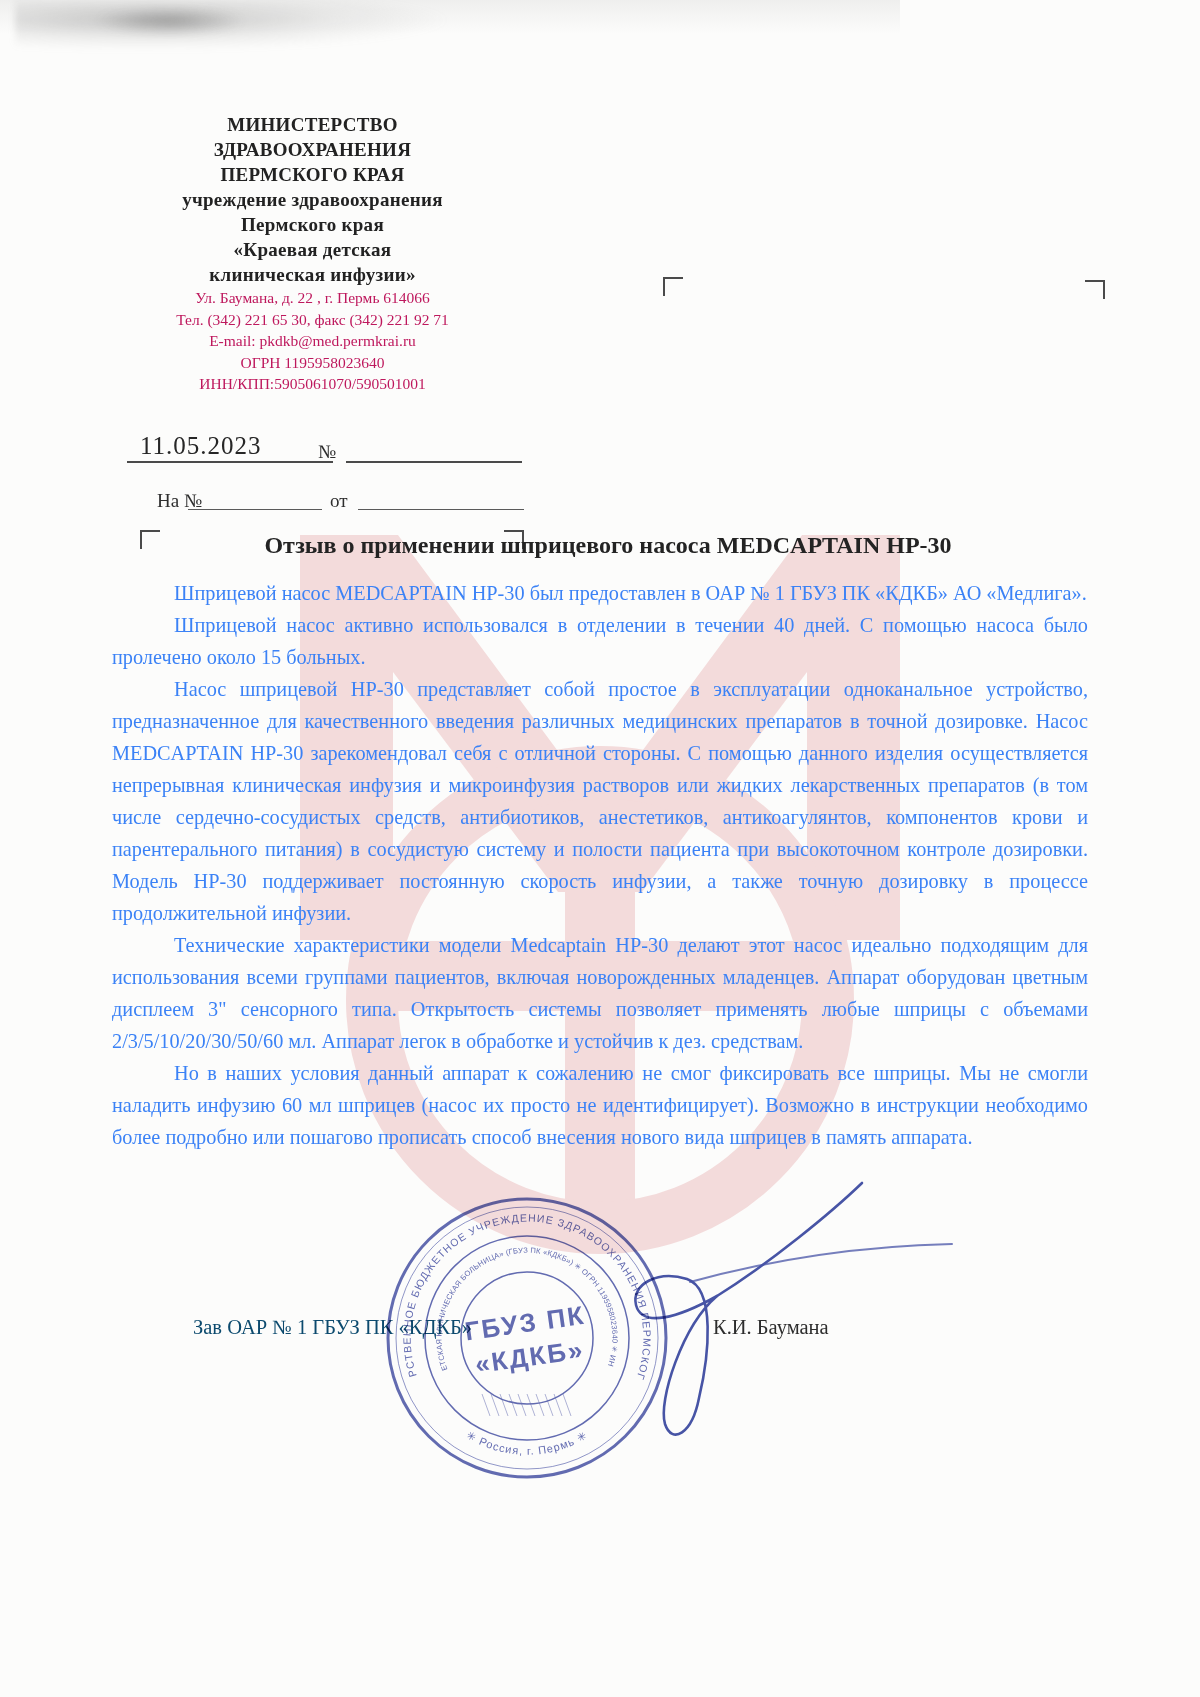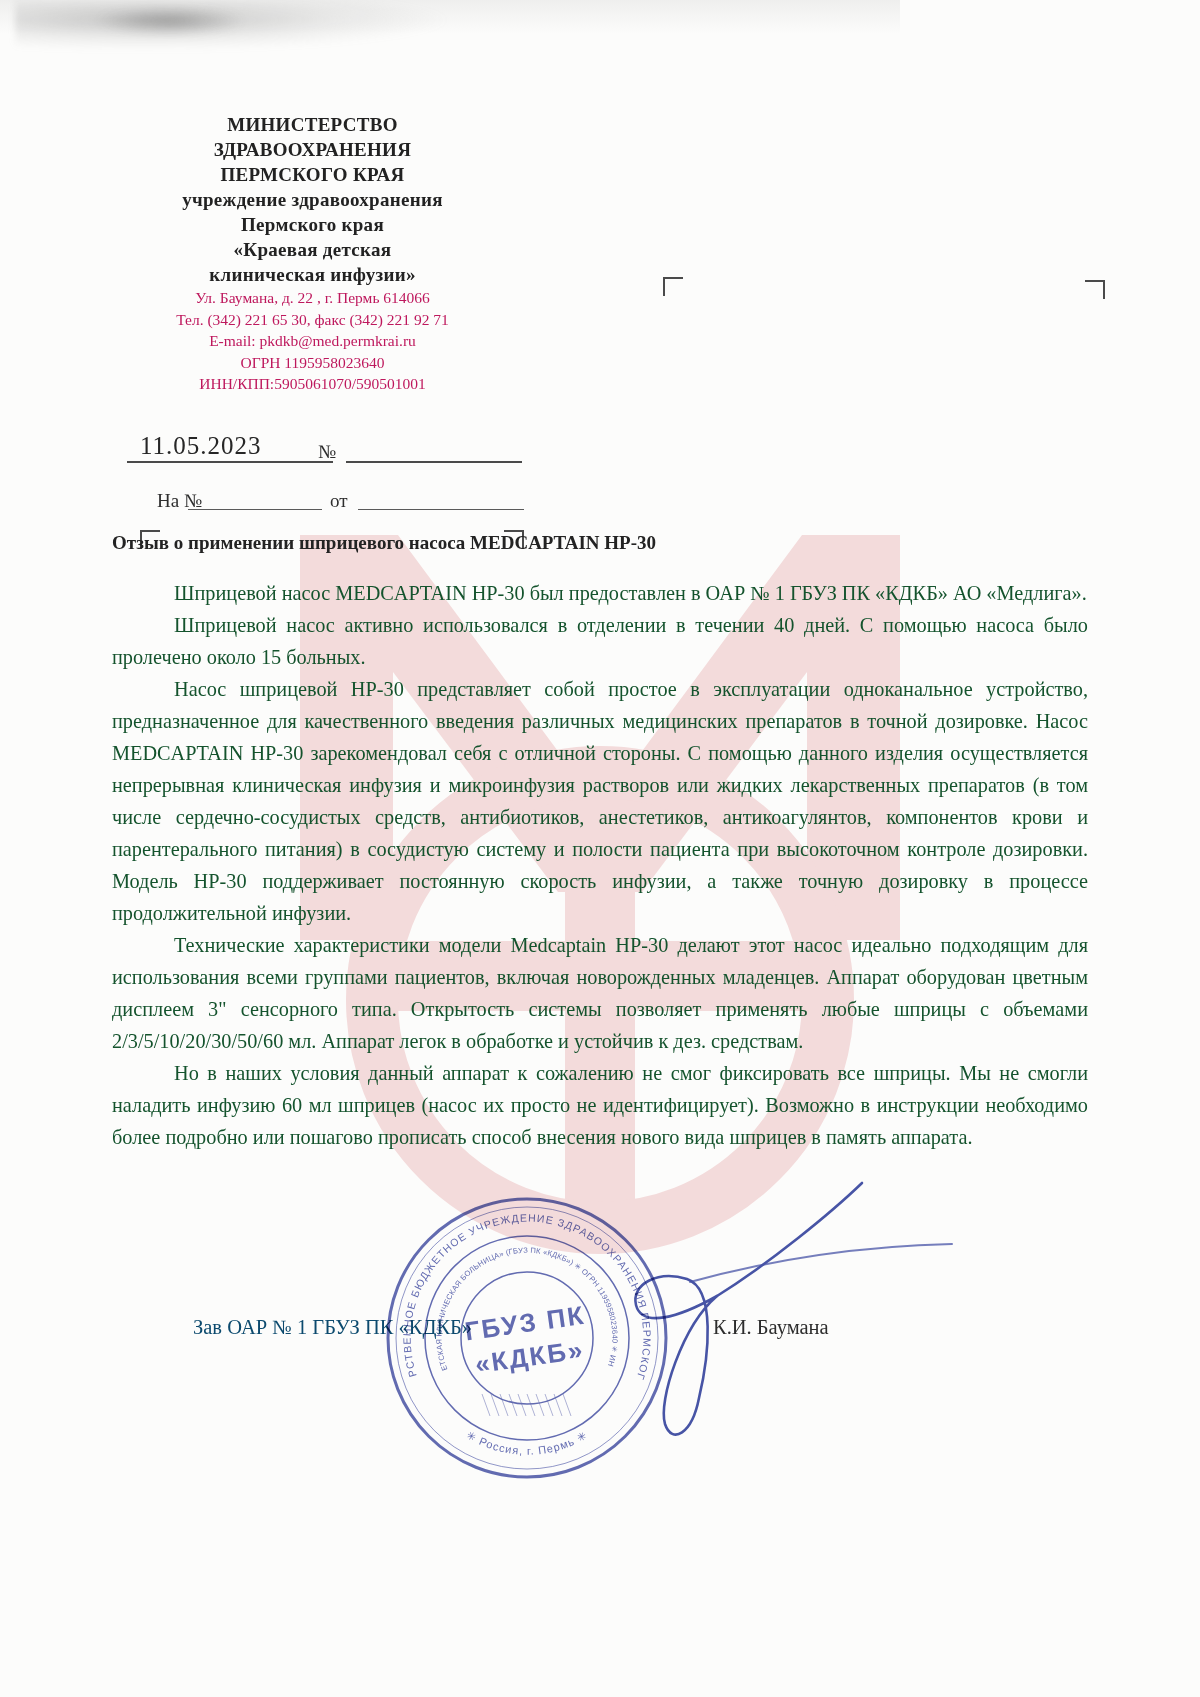--- a/index.html
+++ b/index.html
@@ -32,24 +32,24 @@
   .ref-date{left:140px;top:432px;font-size:25px;letter-spacing:1px;z-index:2;color:#262626;}
   .rule{z-index:2;border-bottom:2px solid #4a4a4a;height:0;}
   .rule-thin{z-index:2;border-bottom:1.5px solid #5a5a5a;height:0;}
 
   
   .corner{z-index:2;width:18px;height:17px;}
   .corner.tl{border-top:2px solid #4a4a4a;border-left:2px solid #4a4a4a;}
   .corner.tr{border-top:2px solid #4a4a4a;border-right:2px solid #4a4a4a;}
 
   
-  .doc-title{left:112px;top:532px;width:976px;
-    font-weight:bold;font-size:19px;z-index:2;color:#232323;}
+  .doc-title{left:120px;top:532px;width:976px;text-align:center;
+    font-weight:bold;font-size:24px;z-index:2;color:#232323;}
   .body-text{left:112px;top:577px;width:976px;z-index:2;
-    font-size:20.3px;line-height:32px;text-align:justify;color:#14532d;}
+    font-size:20.3px;line-height:32px;text-align:justify;color:#3b82f6;}
   .body-text p{margin:0;text-indent:62px;}
 
   
   .sig-position{left:193px;top:1316px;font-size:20.5px;z-index:2;color:#0c4a6e;}
   .sig-name{left:713px;top:1316px;font-size:20.5px;z-index:2;color:#2d2d2d;}
 
   
   .stamp{left:377px;top:1188px;z-index:3;mix-blend-mode:multiply;opacity:.88;}
   .stamp-ring-text{font-family:"Liberation Sans", sans-serif;font-size:10.5px;
     fill:#4d57a9;letter-spacing:1.1px;}

